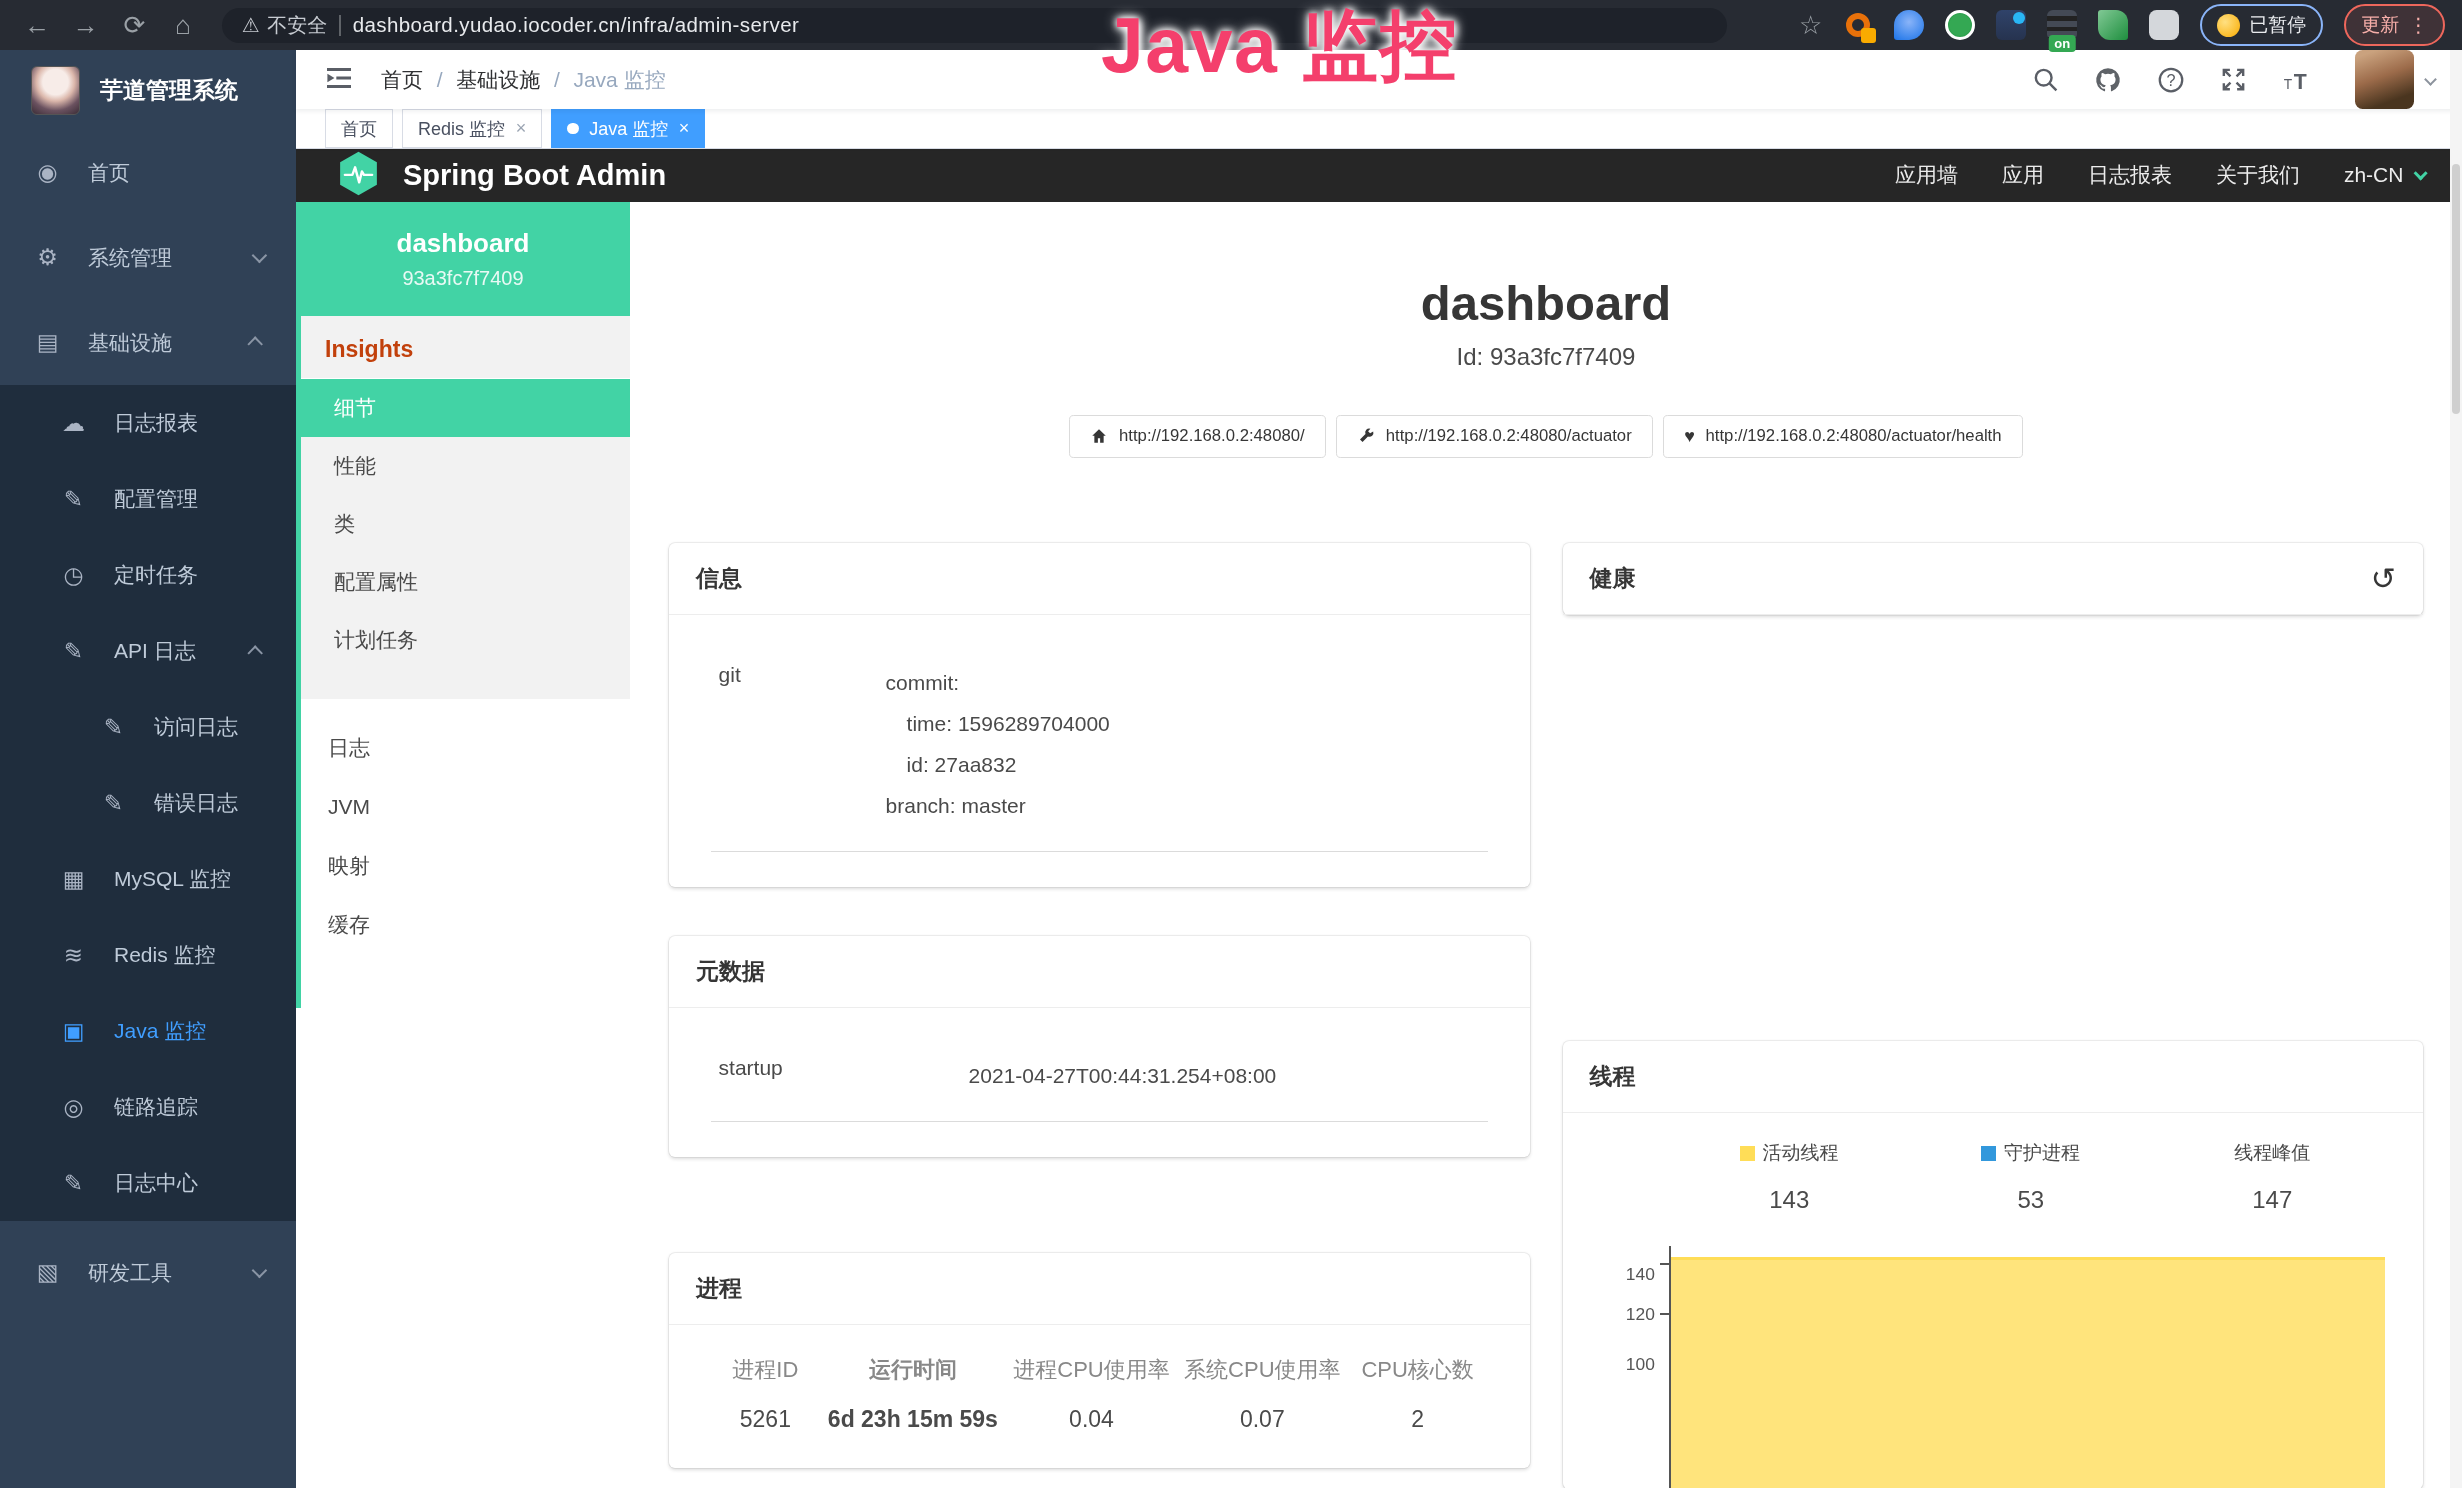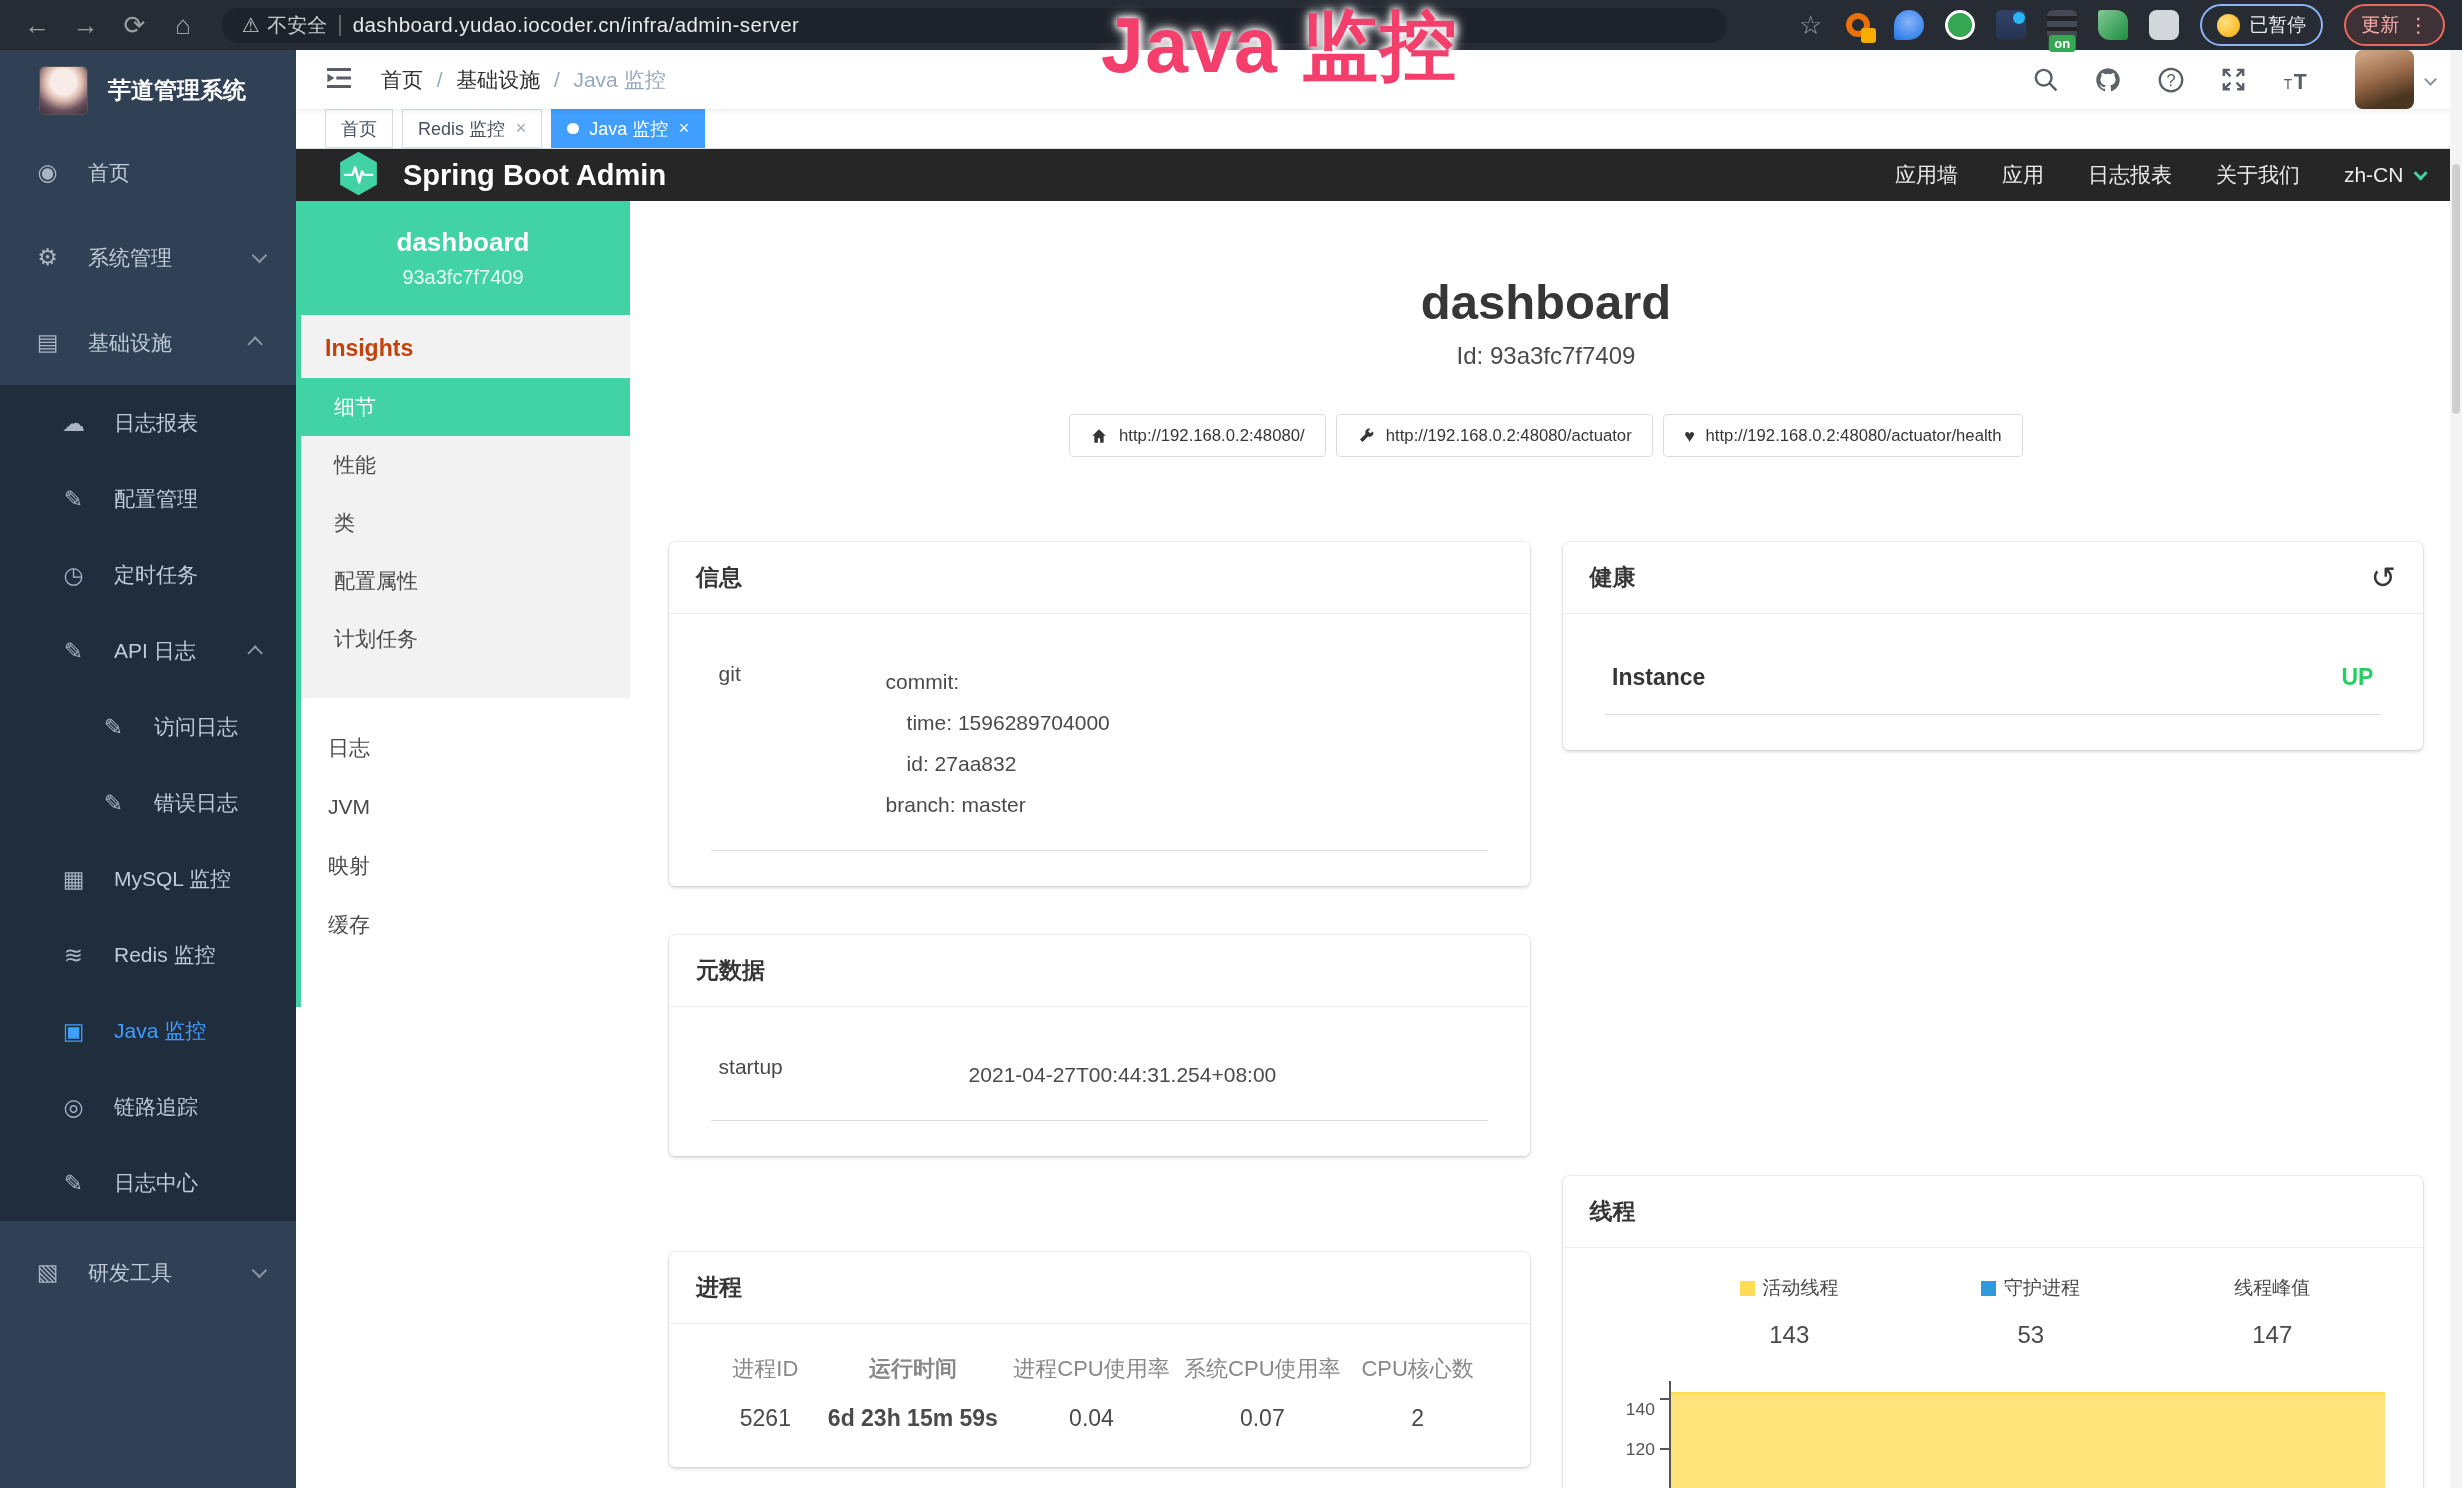--- a/index.html
+++ b/index.html
@@ -28,21 +28,21 @@
   .ext.puzzle { background:#e8eaed; border-radius:7.6px; opacity:.9; }
   .pill { border-radius:21px; padding:6px 15px; font-size:19px; display:flex; gap:9px; align-items:center; white-space:nowrap; }
   .pill.paused { border:2.3px solid #8ab4f8; color:#e8eaed; }
   .pill .emoji { width:23px; height:23px; border-radius:50%; background:radial-gradient(circle at 35% 35%, #ffe082, #f9ab00); }
   .pill.update { border:2.3px solid #ee675c; color:#f6aea9; background:rgba(238,103,92,.12); }
   .pill.update .dots { font-size:20px; color:#f6aea9; }
 
   
   .app { display:flex; height:1439px; }
   .sidebar { width:296px; background:#304156; color:#bfcbd9; flex-shrink:0; font-size:21px; }
-  .logo-row { height:80px; display:flex; align-items:center; gap:20px; padding-left:39px; }
+  .logo-row { height:80px; display:flex; align-items:center; gap:20px; padding-left:31px; }
   .logo-img { width:49px; height:49px; border-radius:6px; background:radial-gradient(circle at 50% 32%, #f7ece8 0 32%, #dbb7ab 48%, #6b5260 72%, #3a2c36); border:0.8px solid #555; }
   .logo-title { color:#fff; font-size:23px; font-weight:bold; }
   .menu-item { height:85px; display:flex; align-items:center; gap:26px; padding:0 33px; cursor:pointer; }
   .menu-item .mi { width:29px; font-size:23px; color:#aab4c4; text-align:center; flex-shrink:0; }
   .menu-item .ml { white-space:nowrap; }
   .submenu { background:#1f2d3d; }
   .submenu .menu-item { height:76px; padding-left:59px; }
   .submenu .menu-item.l2 { padding-left:99px; }
   .menu-item.active, .menu-item.active .mi { color:#409eff; }
   .chev { margin-left:auto; width:10.6px; height:10.6px; border-right:2.3px solid #8a95a5; border-bottom:2.3px solid #8a95a5; flex-shrink:0; }
@@ -459,26 +459,20 @@
                 </div>
               </div>
             </div>
 
             <div class="col">
               <div class="card">
                 <div class="card-header">
                   <span class="card-title">健康</span>
                   <span class="hist-icon">↺</span>
                 </div>
-                <div class="card-body">
-                  <div class="health-row">
-                    <span class="health-name">Instance</span>
-                    <span class="health-status">UP</span>
-                  </div>
-                </div>
               </div>
 
               <div class="card mt552">
                 <div class="card-header">
                   <span class="card-title">线程</span>
                 </div>
                 <div class="threads-body">
                   <div class="legend-wrap">
                     <div class="legend-row">
                       <div>

